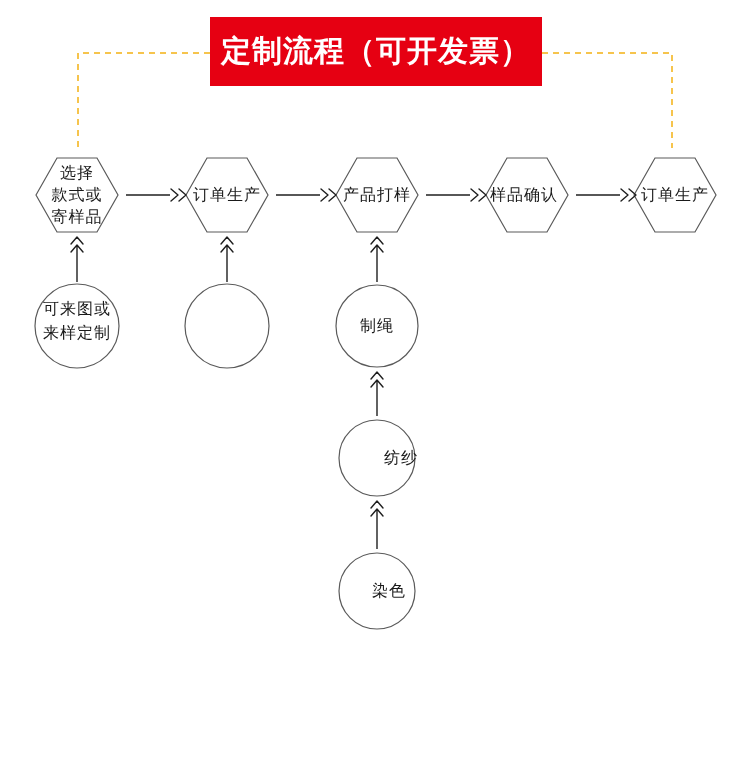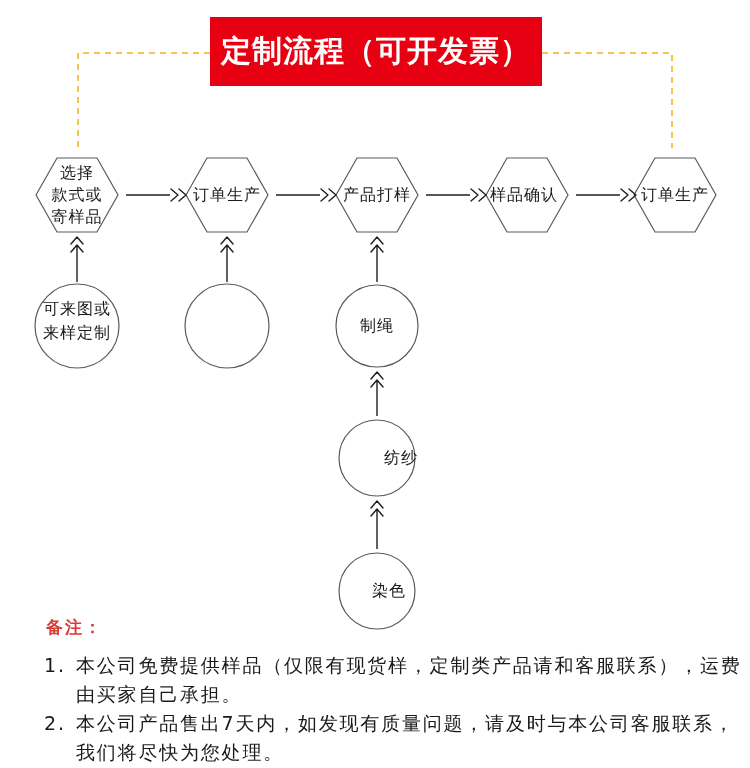--- a/index.html
+++ b/index.html
@@ -135,25 +135,14 @@
   <div class="label circle-label" style="left:377px;top:326px;">
     <span>制绳</span>
   </div>
   <div class="label circle-label" style="left:377px;top:458px;margin-left:24px;">
     <span>纺纱</span>
   </div>
   <div class="label circle-label" style="left:377px;top:591px;margin-left:12px;">
     <span>染色</span>
   </div>
 
-  <div class="notes">
-    <div class="notes-heading">备注：</div>
-    <div class="note-item">
-      <span class="note-num">1.</span>
-      <span class="note-text">本公司免费提供样品（仅限有现货样，定制类产品请和客服联系），运费由买家自己承担。</span>
-    </div>
-    <div class="note-item">
-      <span class="note-num">2.</span>
-      <span class="note-text">本公司产品售出7天内，如发现有质量问题，请及时与本公司客服联系，我们将尽快为您处理。</span>
-    </div>
-  </div>
 
 </div>
 
 </body></html>

